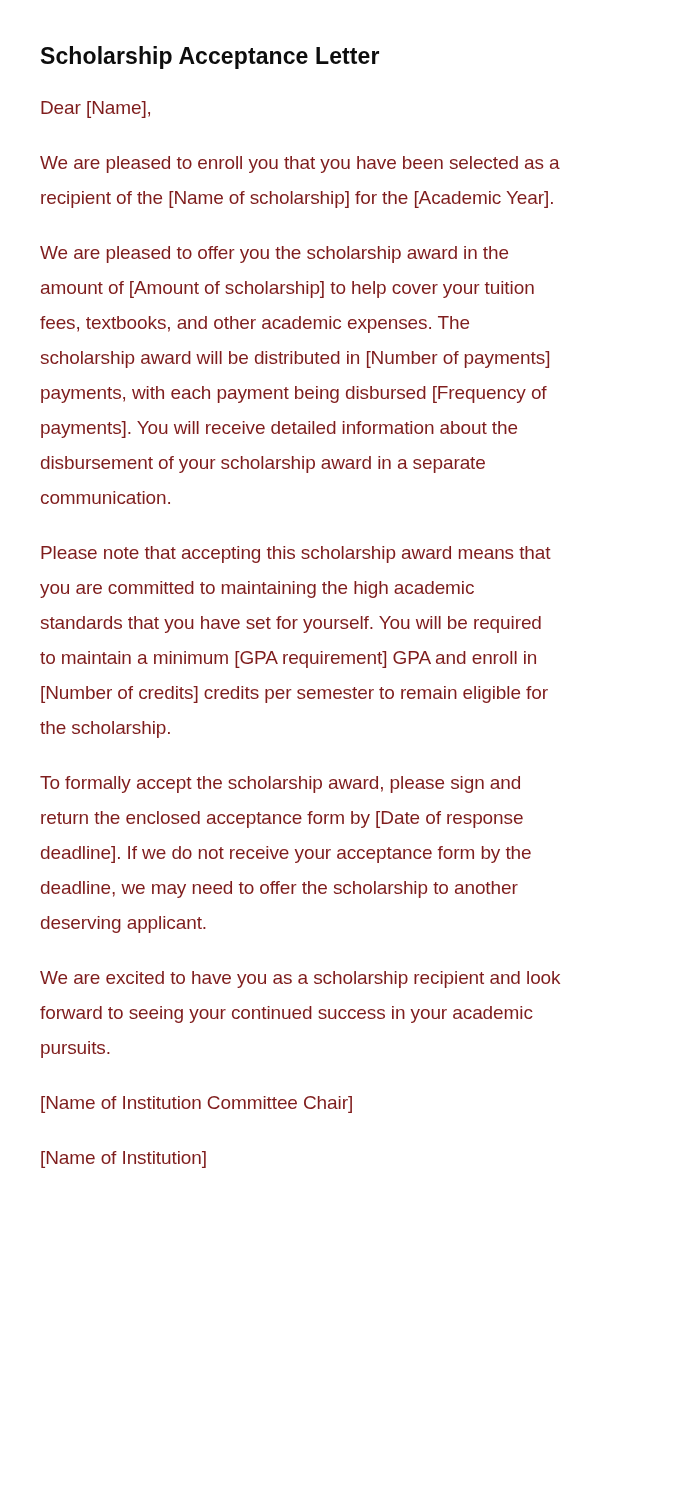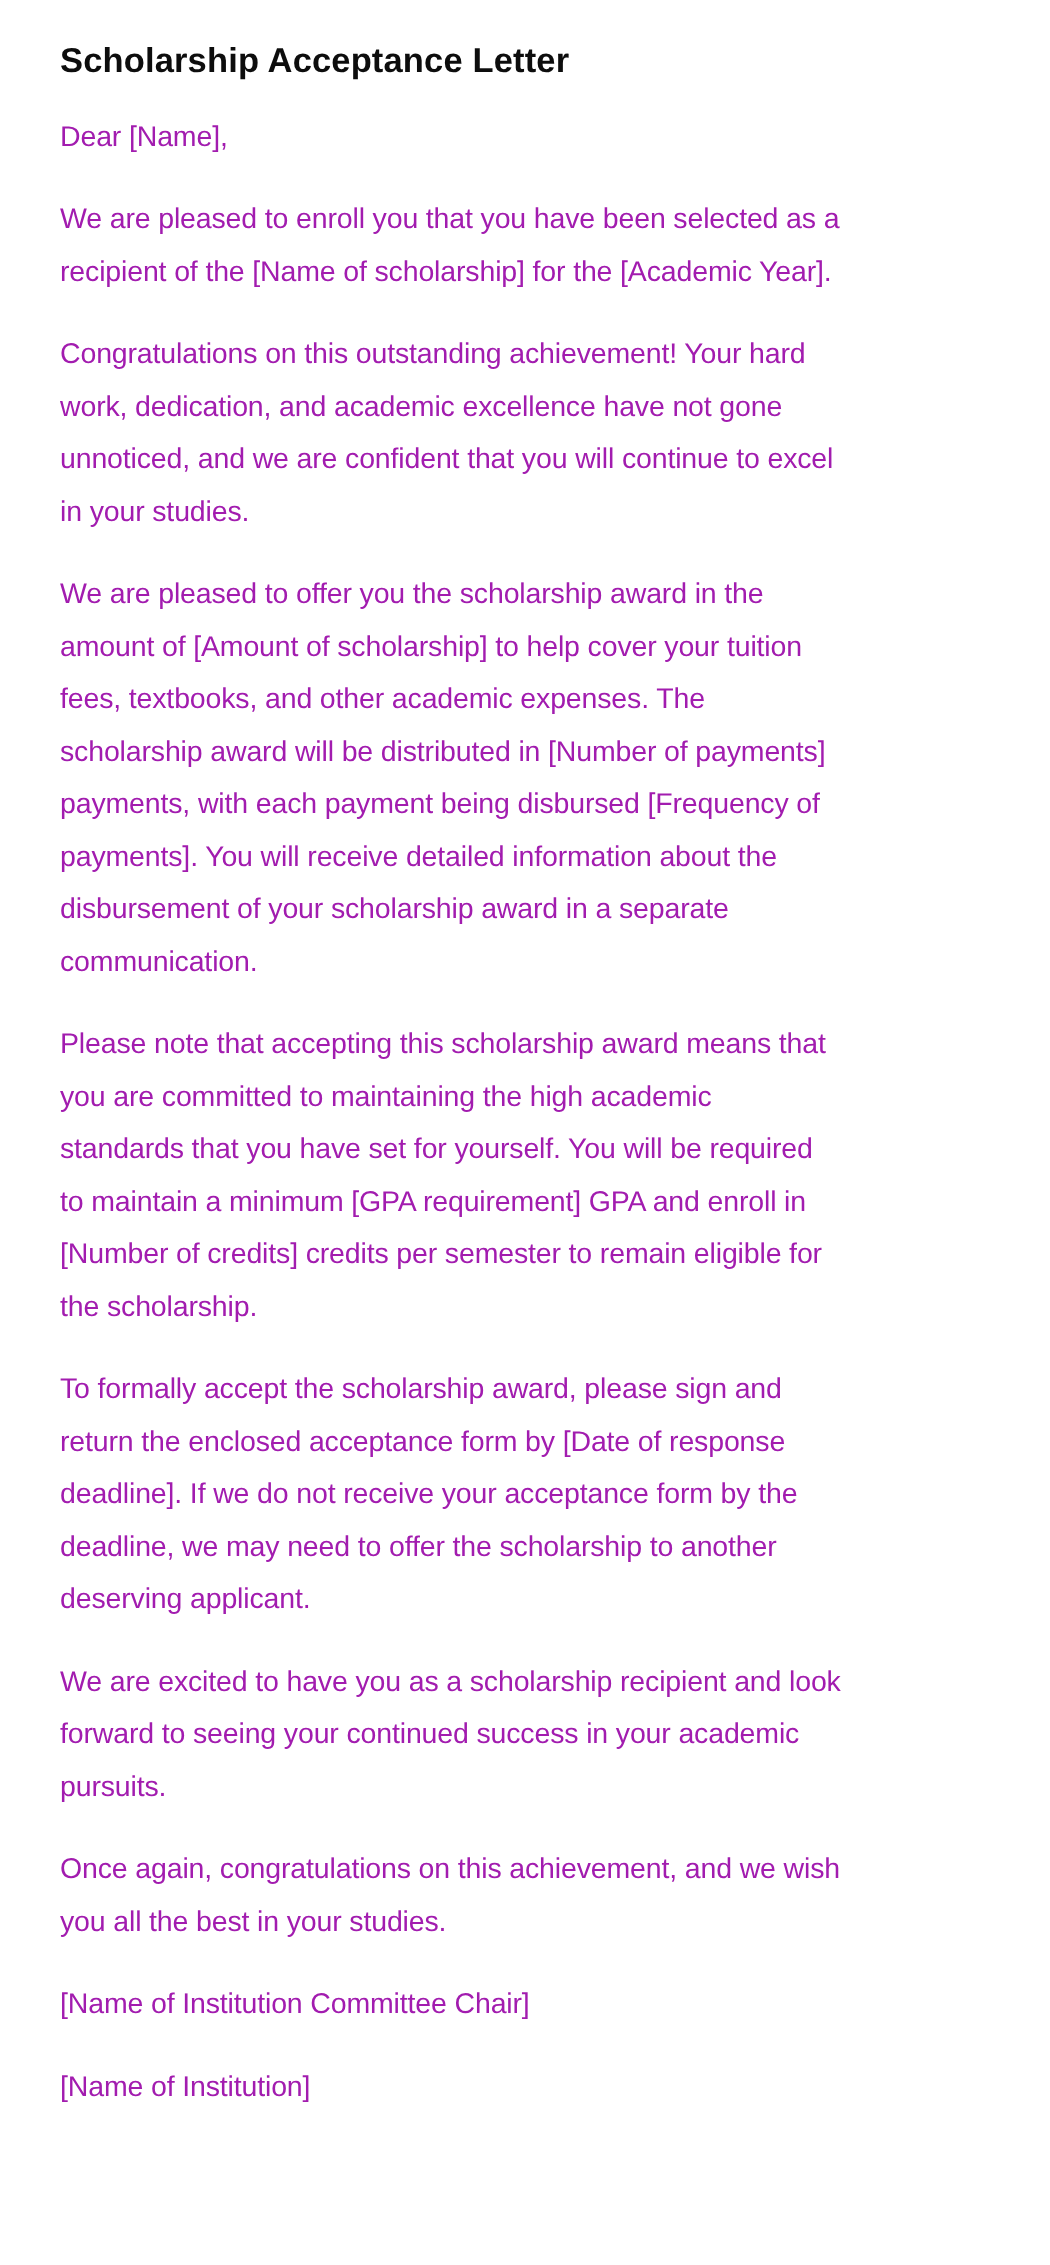--- a/index.html
+++ b/index.html
@@ -10,57 +10,53 @@
   body {
     width: 700px;
     height: 1510px;
     overflow: hidden;
     font-family: "Liberation Sans", "DejaVu Sans", sans-serif;
   }
   .page {
     box-sizing: border-box;
     width: 700px;
     height: 1510px;
-    padding: 24px 40px 20px 40px;
+    padding: 40px 40px 20px 40px;
     background: #ffffff;
   }
   .letter-title {
     margin: 2px 0 20px 0;
     font-size: 23px;
     line-height: 28px;
     font-weight: 700;
     color: #0d0d0d;
     letter-spacing: 0.1px;
   }
   .letter-paragraph {
     margin: 0 0 20px 0;
     max-width: 620px;
     font-size: 19px;
     line-height: 35px;
     font-weight: 400;
-    color: #a21caf;
+    color: #7f1d1d;
     letter-spacing: -0.1px;
     white-space: pre-line; 
   }
 </style>
 </head>
 <body>
 
 <div class="page">
   <h1 class="letter-title">Scholarship Acceptance Letter</h1>
 
   <p class="letter-paragraph">Dear [Name],</p>
 
   <p class="letter-paragraph">We are pleased to enroll you that you have been selected as a
 recipient of the [Name of scholarship] for the [Academic Year].</p>
 
-  <p class="letter-paragraph">Congratulations on this outstanding achievement! Your hard
-work, dedication, and academic excellence have not gone
-unnoticed, and we are confident that you will continue to excel
-in your studies.</p>
 
   <p class="letter-paragraph">We are pleased to offer you the scholarship award in the
 amount of [Amount of scholarship] to help cover your tuition
 fees, textbooks, and other academic expenses. The
 scholarship award will be distributed in [Number of payments]
 payments, with each payment being disbursed [Frequency of
 payments]. You will receive detailed information about the
 disbursement of your scholarship award in a separate
 communication.</p>
 
@@ -74,20 +70,18 @@
   <p class="letter-paragraph">To formally accept the scholarship award, please sign and
 return the enclosed acceptance form by [Date of response
 deadline]. If we do not receive your acceptance form by the
 deadline, we may need to offer the scholarship to another
 deserving applicant.</p>
 
   <p class="letter-paragraph">We are excited to have you as a scholarship recipient and look
 forward to seeing your continued success in your academic
 pursuits.</p>
 
-  <p class="letter-paragraph">Once again, congratulations on this achievement, and we wish
-you all the best in your studies.</p>
 
 
   <p class="letter-paragraph">[Name of Institution Committee Chair]</p>
 
   <p class="letter-paragraph">[Name of Institution]</p>
 </div>
 
 </body></html>

